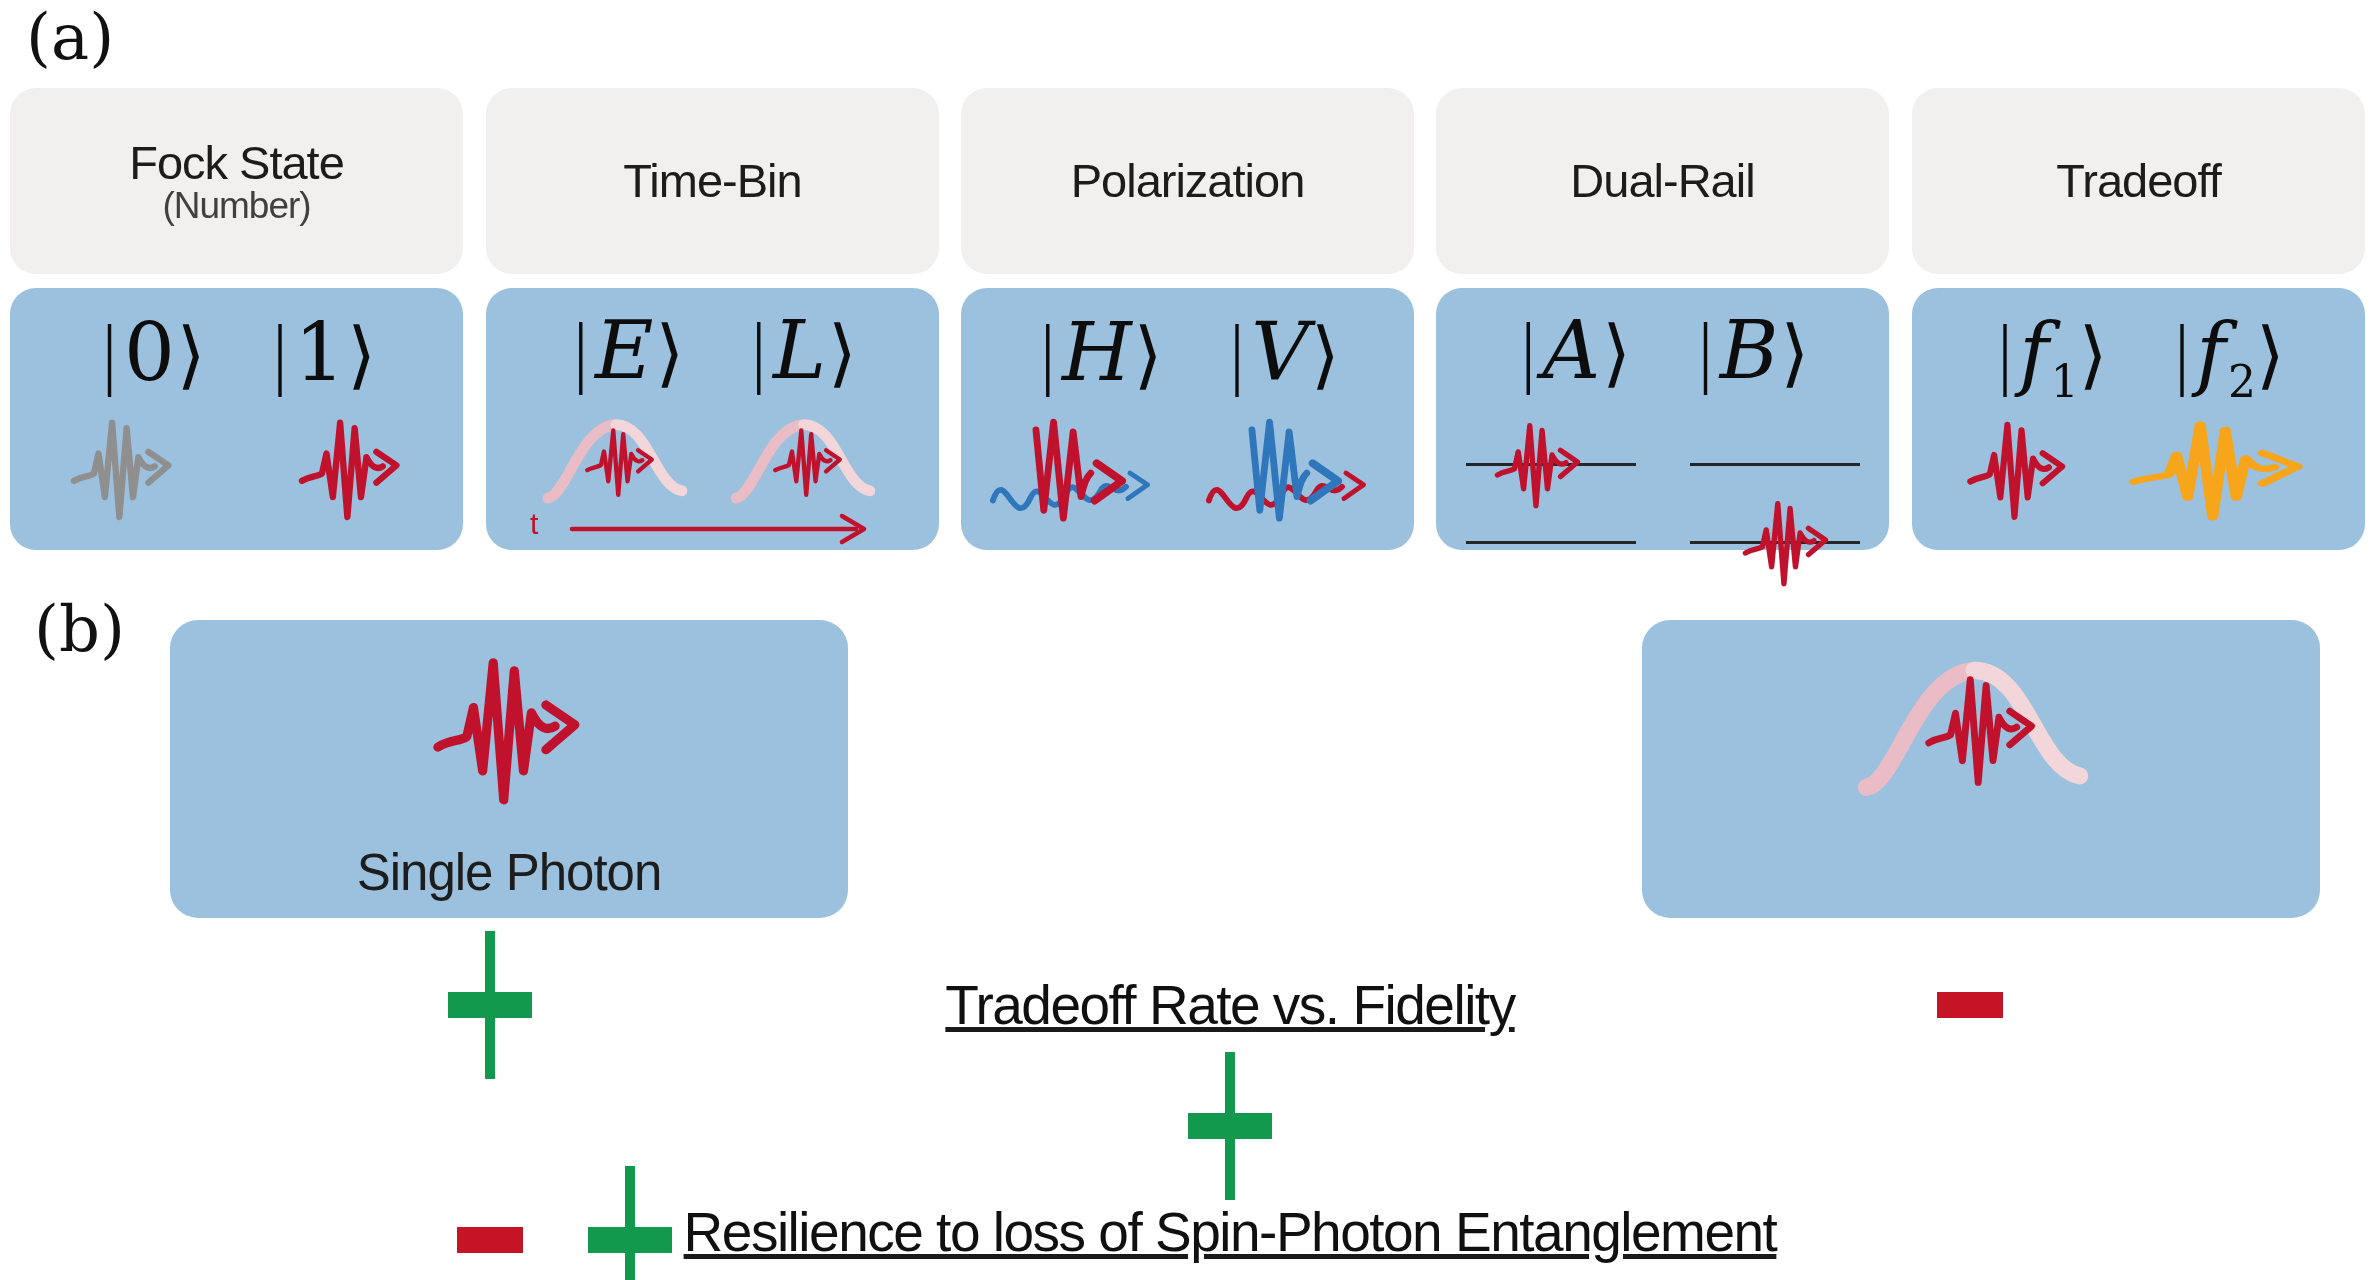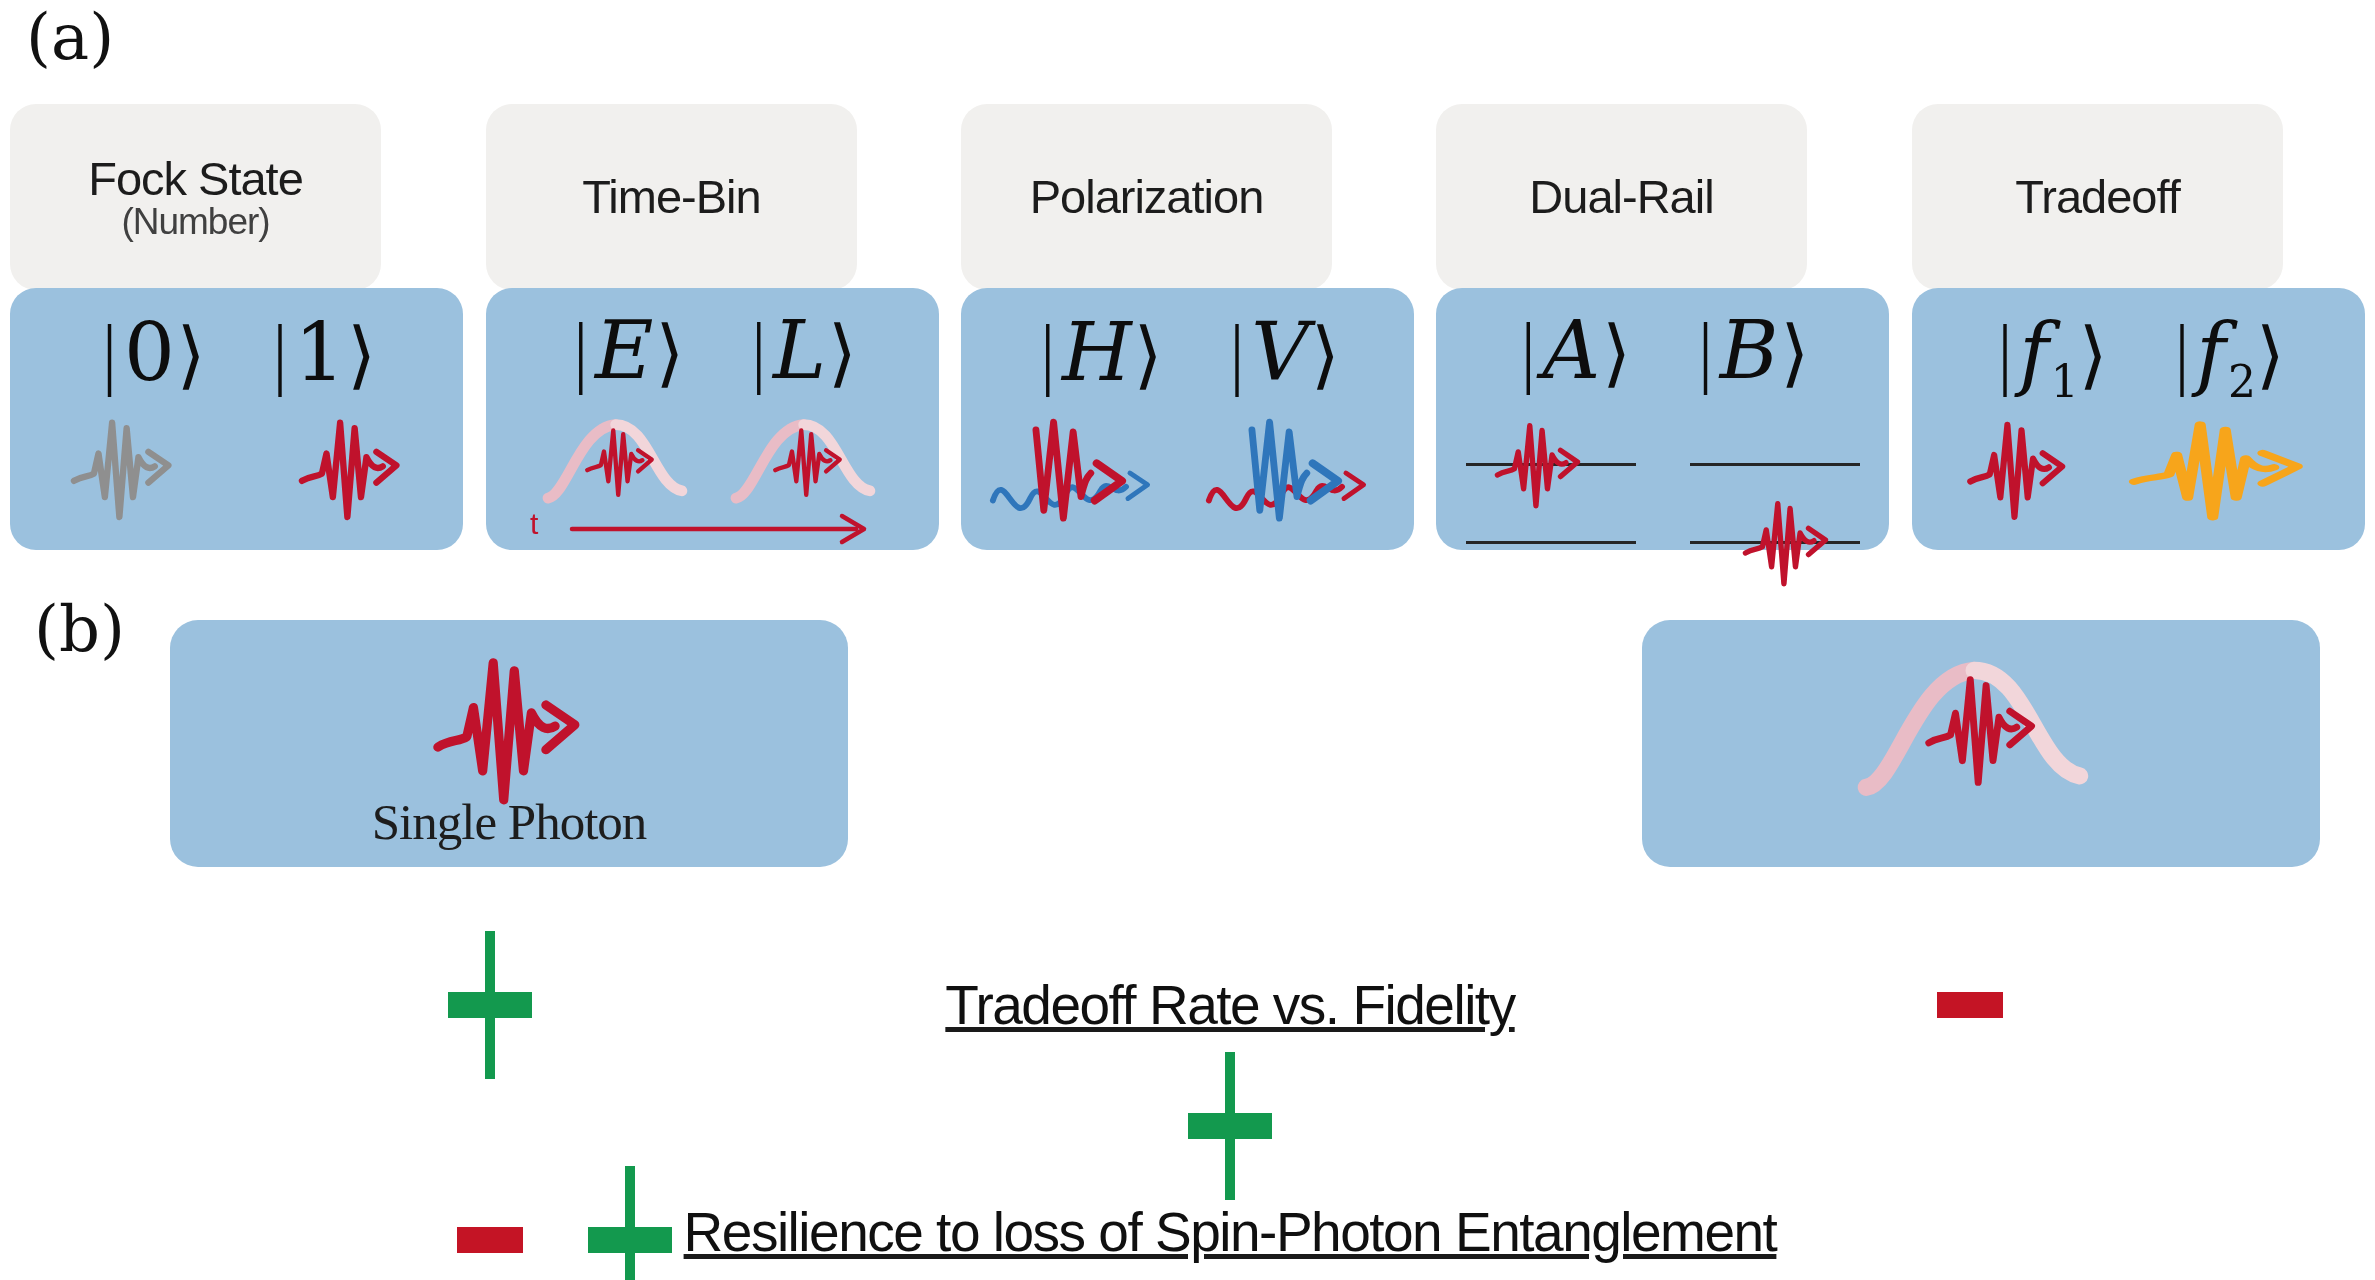--- a/index.html
+++ b/index.html
@@ -5,22 +5,22 @@
   html,body{margin:0;padding:0;background:#ffffff;}
   .canvas{position:relative;width:2375px;height:1280px;background:#ffffff;overflow:hidden;
           font-family:"Liberation Sans",sans-serif;color:#1a1a1a;}
 
   .panel-label{position:absolute;font-family:"DejaVu Serif",serif;font-size:64px;color:#111;}
   #label-a{left:26px;top:0px;}
   #label-b{left:34px;top:592px;}
 
   
   .col{position:absolute;width:453px;}
-  .hdr{position:absolute;top:88px;left:0;width:371px;height:186px;background:#f1f0ee;
-       border-radius:26px;display:flex;flex-direction:column;align-items:center;justify-content:center;margin-top:16px;}
+  .hdr{position:absolute;top:88px;left:0;width:453px;height:186px;background:#f1f0ee;
+       border-radius:26px;display:flex;flex-direction:column;align-items:center;justify-content:center;}
   .hdr-title{font-size:47px;font-weight:500;letter-spacing:-1px;color:#1c1c1c;line-height:1.05;}
   .hdr-sub{font-size:37px;font-weight:500;letter-spacing:-1px;color:#404040;line-height:1.0;}
   .bluebox{position:absolute;top:288px;left:0;width:453px;height:262px;background:#9bc1de;
            border-radius:26px;display:flex;flex-direction:column;align-items:center;}
 
   .kets{display:flex;justify-content:center;gap:62px;margin-top:16px;height:104px;align-items:center;
         font-family:"DejaVu Serif",serif;font-size:80px;color:#0d0d0d;}
   .kb{font-family:"DejaVu Sans",sans-serif;font-weight:300;font-size:0.92em;}
   .ks{margin:0 2px;}
   .ks.it{font-style:italic;}
@@ -45,22 +45,22 @@
   .rail-photon.on-top{left:30px;top:8px;}
   .rail-photon.on-bot{left:54px;top:86px;}
 
   .tb-area{position:relative;width:453px;height:150px;}
   .tb-env1{position:absolute;left:48px;top:-2px;}
   .tb-env2{position:absolute;left:236px;top:-2px;}
   .tb-axis{position:absolute;left:78px;top:106px;}
   .tb-t{position:absolute;left:44px;top:102px;font-size:30px;color:#c0122c;}
 
   
-  .bigbox{position:absolute;top:620px;width:678px;height:247px;background:#9bc1de;border-radius:28px;
-          display:flex;flex-direction:column;align-items:center;font-family:Liberation Serif, serif;}
+  .bigbox{position:absolute;top:620px;width:678px;height:298px;background:#9bc1de;border-radius:28px;
+          display:flex;flex-direction:column;align-items:center;}
   #sp-box{left:170px;} #wc-box{left:1642px;}
   .bigbox .box-label{position:absolute;bottom:16px;width:100%;text-align:center;
           font-size:51px;font-weight:500;letter-spacing:-1px;color:#1d1d1d;}
   #sp-icon{margin-top:20px;}
   #wc-icon{margin-top:16px;}
 
   .cmp-row{position:absolute;left:420px;width:1620px;height:150px;display:flex;align-items:center;text-decoration:underline;}
   #row-1{top:930px;} #row-2{top:1052px;flex-direction:column;} #row-3{top:1165px;}
   .sym-slot{width:140px;display:flex;justify-content:center;align-items:center;flex:0 0 140px;}
   .cmp-text{flex:1;text-align:center;font-size:55px;letter-spacing:-1.5px;color:#101010;}

